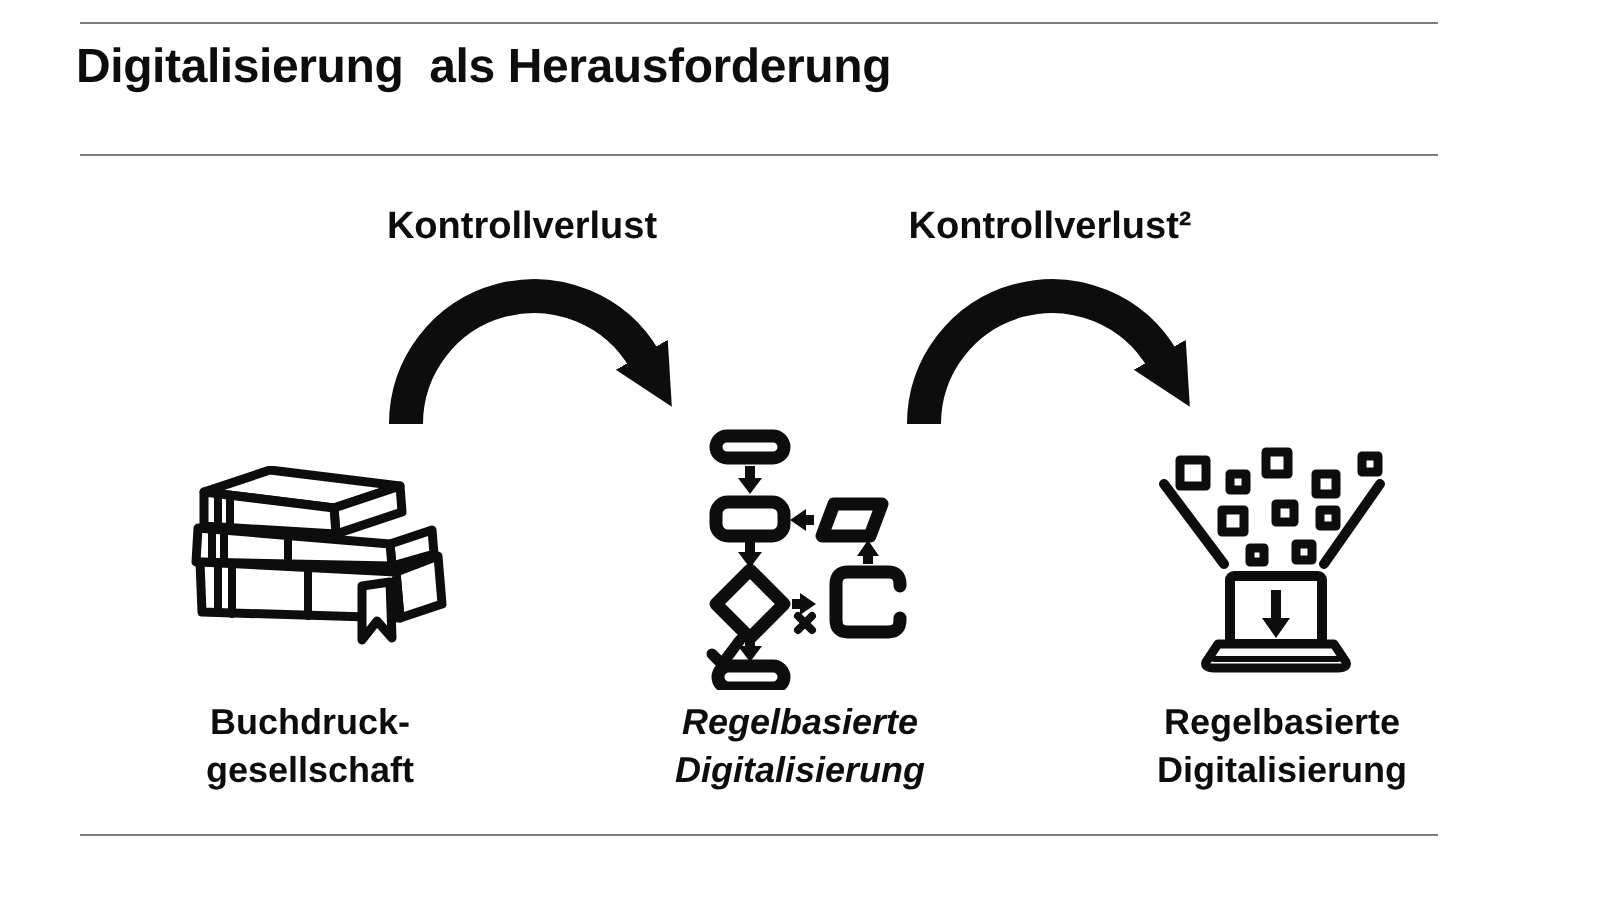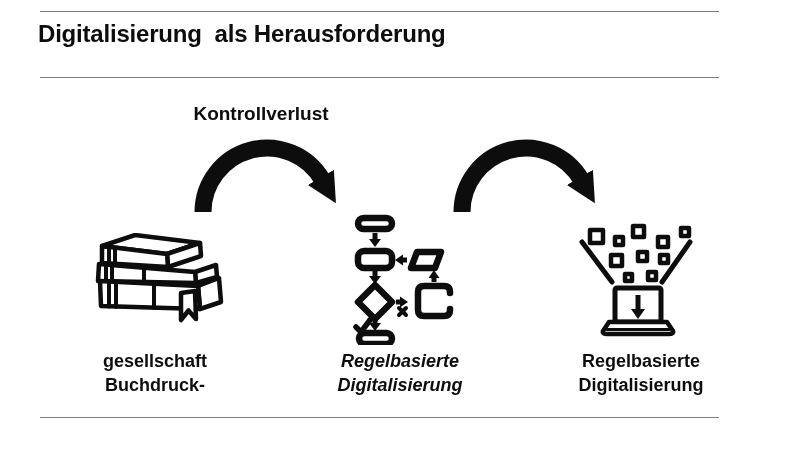--- a/index.html
+++ b/index.html
@@ -60,20 +60,21 @@
   <div class="arc-label arc-label-1">Kontrollverlust</div>
   <svg class="arc-svg arc-1" viewBox="0 0 170 95" aria-hidden="true">
     <defs>
       <marker id="ah1" viewBox="0 0 10 10" refX="1" refY="5" markerWidth="30" markerHeight="32" orient="auto" markerUnits="userSpaceOnUse">
         <path d="M0,0 L10,5 L0,10 Z" fill="#0d0d0d"></path>
       </marker>
     </defs>
     <path d="M18,80 A64,64 0 0 1 137.4,48" stroke="#0d0d0d" stroke-width="17" fill="none" marker-end="url(#ah1)"></path>
   </svg>
 
+  <div class="arc-label arc-label-2">Kontrollverlust²</div>
   <svg class="arc-svg arc-2" viewBox="0 0 170 95" aria-hidden="true">
     <defs>
       <marker id="ah2" viewBox="0 0 10 10" refX="1" refY="5" markerWidth="30" markerHeight="32" orient="auto" markerUnits="userSpaceOnUse">
         <path d="M0,0 L10,5 L0,10 Z" fill="#0d0d0d"></path>
       </marker>
     </defs>
     <path d="M18,80 A64,64 0 0 1 137.4,48" stroke="#0d0d0d" stroke-width="17" fill="none" marker-end="url(#ah2)"></path>
   </svg>
 
   <svg class="icon-svg icon-books" viewBox="0 0 140 112" aria-hidden="true">
@@ -147,22 +148,22 @@
       <path d="M31,104 L89,104 L95,113 Q96,116 91,116 L29,116 Q24,116 25,113 Z" fill="#ffffff"></path>
       <path d="M29,111.5 L91,111.5" stroke-width="3"></path>
     </g>
     <g fill="#0d0d0d" stroke="none">
       <path d="M57.5,77 L62.5,77 L62.5,92 L57.5,92 Z"></path>
       <path d="M60,101 L53,91 L67,91 Z"></path>
     </g>
   </svg>
 
   <div class="caption caption-1">
+    <div>Buchdruck-</div>
     <div>gesellschaft</div>
-    <div>Buchdruck-</div>
   </div>
   <div class="caption caption-2">
     <div>Regelbasierte</div>
     <div>Digitalisierung</div>
   </div>
   <div class="caption caption-3">
     <div>Regelbasierte</div>
     <div>Digitalisierung</div>
   </div>
 

